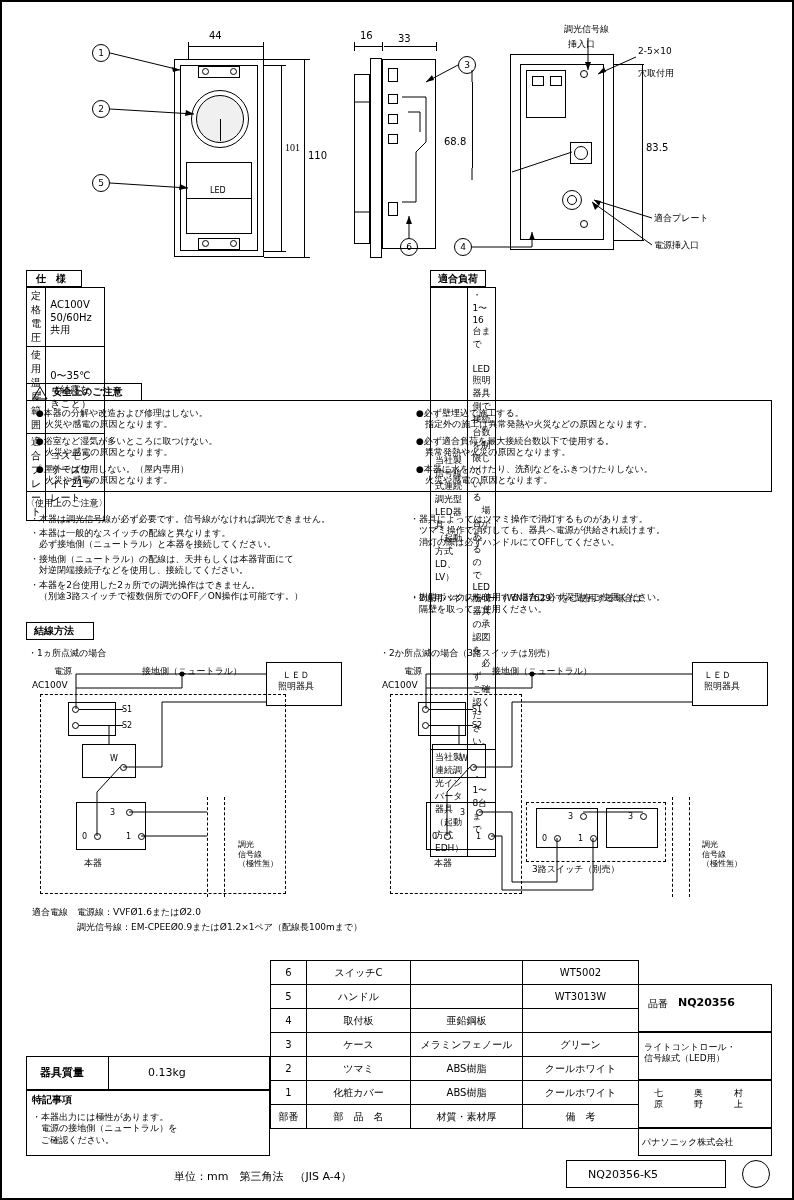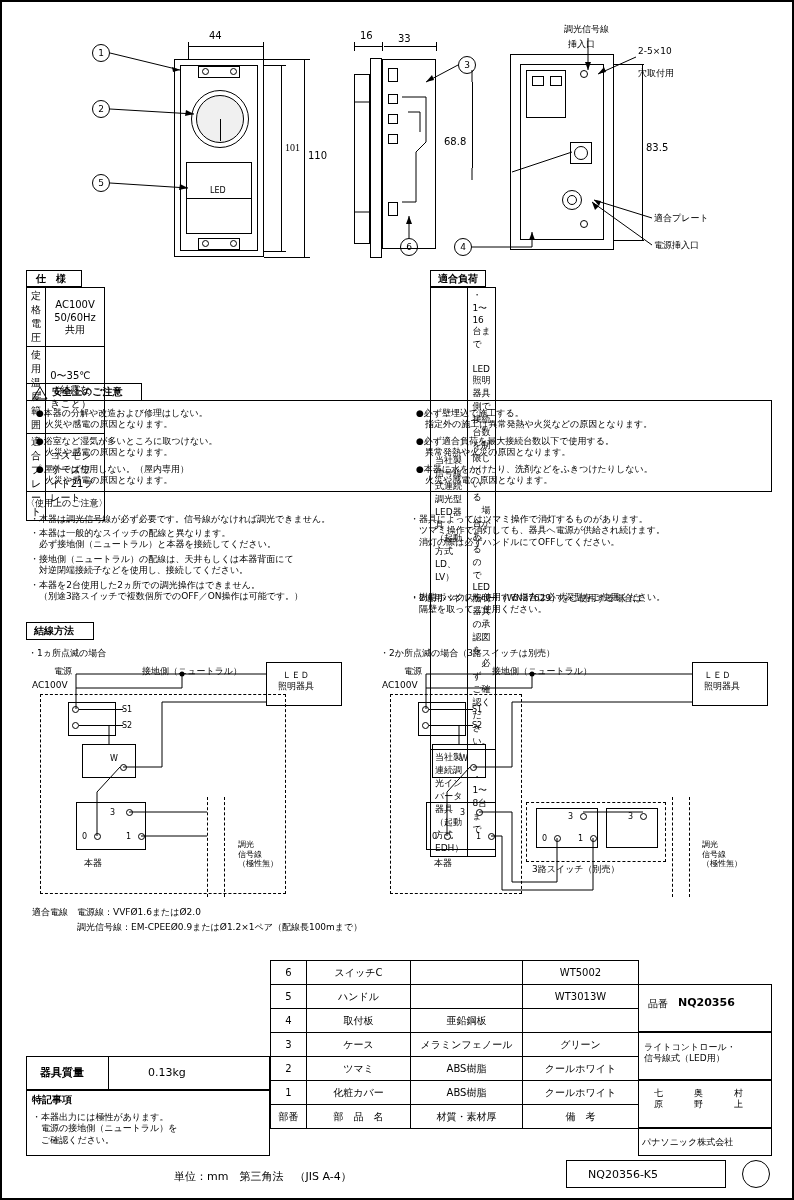--- a/index.html
+++ b/index.html
@@ -155,21 +155,21 @@
     </svg>
   </div>
 
   <div class="abs" style="left:24px;top:268px;">
     <div class="box" style="left:0;top:0;width:56px;height:17px;"></div>
     <div class="abs txt bold" style="left:10px;top:3px;">仕　様</div>
     <table class="tbl" style="position:absolute;left:0;top:17px;">
       <tbody>
           <tr>
         <td style="width:140px;">定格電圧</td>
-        <td style="width:250px;text-align:center;">AC100V　50/60Hz共用</td>
+        <td style="width:250px;">AC100V　50/60Hz共用</td>
       </tr>
       <tr>
         <td>使用温度範囲</td>
         <td>0〜35℃（結露なきこと）</td>
       </tr>
       <tr>
         <td>適合プレート</td>
         <td>コスモシリーズワイド21プレート</td>
       </tr>
     </tbody>

